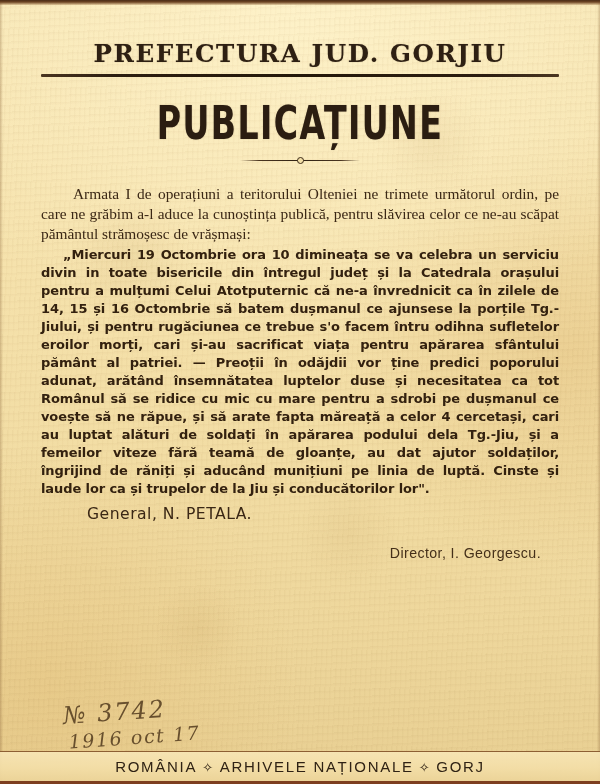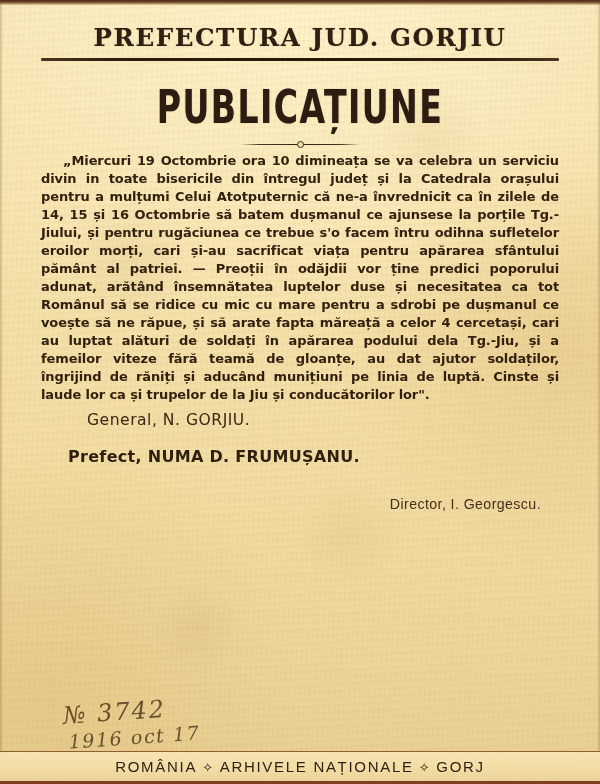--- a/index.html
+++ b/index.html
@@ -49,21 +49,21 @@
     position: absolute;
     top: 0; left: 0; right: 0;
     height: 5px;
     background: linear-gradient(180deg, #4a2c17 0%, #6d4423 40%, rgba(170,120,70,0.25) 100%);
     z-index: 6;
   }
 
   .content {
     position: relative;
     z-index: 3;
-    padding: 0 41px;
+    padding: 16px 41px;
   }
 
   
   .masthead {
     text-align: center;
     padding-top: 26px;
   }
   .masthead-title {
     font-family: "DejaVu Serif", serif;
     font-weight: bold;
@@ -172,21 +172,21 @@
     margin-top: 18px;
     padding-left: 27px;
     font-family: "DejaVu Sans", sans-serif;
     font-weight: bold;
     font-size: 16px;
     letter-spacing: 0.3px;
     color: #2e1f10;
   }
 
   .sig-director {
-    margin-top: 30px;
+    margin-top: 22px;
     text-align: right;
     padding-right: 18px;
     font-family: "Liberation Sans", sans-serif;
     font-size: 14.2px;
     letter-spacing: 0.4px;
     color: #45301a;
   }
 
   
   .handwriting {
@@ -270,27 +270,29 @@
       <div class="masthead-rule"></div>
     </div>
 
     <div class="pub-title">PUBLICAȚIUNE</div>
 
     <div class="ornament">
       <div class="bar"></div>
       <div class="dot"></div>
     </div>
 
+    <div class="body-text">
+      <p class="indent">Armata I de operațiuni a teritorului Olteniei ne trimete următorul ordin, pe care ne grăbim a-l aduce la cunoștința publică, pentru slăvirea celor ce ne-au scăpat pământul strămoșesc de vrășmași:</p>
+    </div>
 
     <div class="quote-block">„Miercuri 19 Octombrie ora 10 dimineața se va celebra un serviciu divin in toate bisericile din întregul județ și la Catedrala orașului pentru a mulțumi Celui Atotputernic că ne-a învrednicit ca în zilele de 14, 15 și 16 Octombrie să batem dușmanul ce ajunsese la porțile Tg.-Jiului, și pentru rugăciunea ce trebue s'o facem întru odihna sufletelor eroilor morți, cari și-au sacrificat viața pentru apărarea sfântului pământ al patriei. — Preoții în odăjdii vor ține predici poporului adunat, arătând însemnătatea luptelor duse și necesitatea ca tot Românul să se ridice cu mic cu mare pentru a sdrobi pe dușmanul ce voește să ne răpue, și să arate fapta măreață a celor 4 cercetași, cari au luptat alături de soldați în apărarea podului dela Tg.-Jiu, și a femeilor viteze fără teamă de gloanțe, au dat ajutor soldaților, îngrijind de răniți și aducând munițiuni pe linia de luptă. Cinste și laude lor ca și trupelor de la Jiu și conducătorilor lor".</div>
 
-    <div class="sig-general">General, N. GORJIU.</div>
-
-
-    <div class="sig-prefect">Prefect, NUMA D. FRUMUȘANU.</div>
+    <div class="sig-general">General, N. PETALA.</div>
+
+
 
     <div class="sig-director">Director, I. Georgescu.</div>
 
   </div>
 
   <div class="handwriting">
     <div class="hand-line1">№ 3742</div>
     <div class="hand-line2">1916 oct 17</div>
   </div>
 

